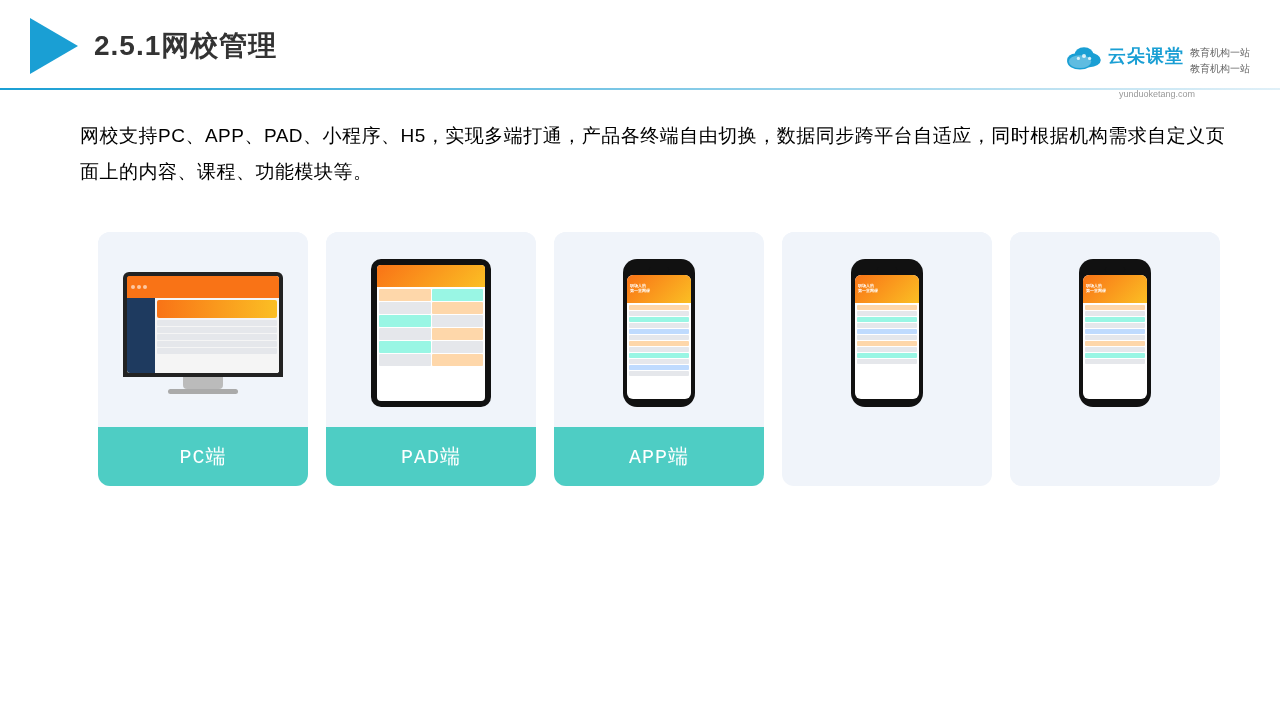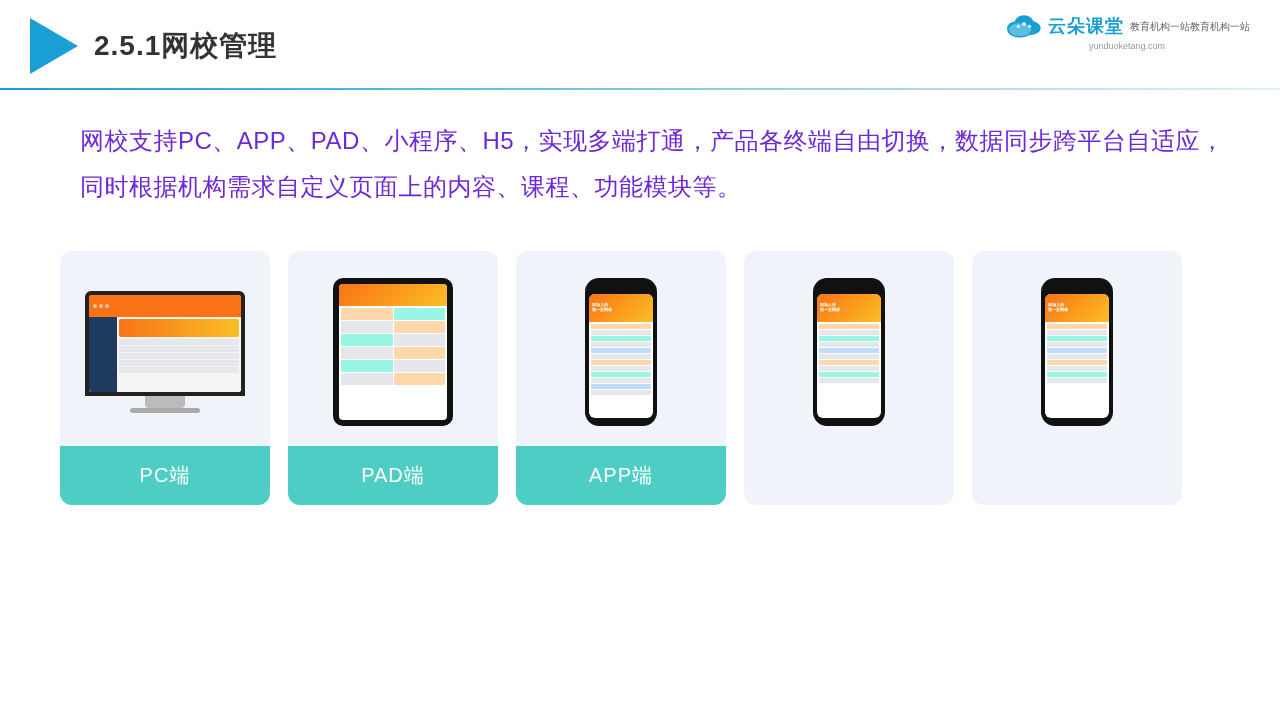--- a/index.html
+++ b/index.html
@@ -56,46 +56,47 @@
       font-size: 10px;
       color: #666;
       text-align: right;
       margin-top: 2px;
       line-height: 1.4;
     }
     .brand-url {
       font-size: 9px;
       color: #999;
       text-align: center;
-      margin-top: 1px;
+      margin-top: 13px;
     }
 
     
     .header-divider {
       height: 2px;
       background: linear-gradient(to right, #1a9fd4, #e0f0f8);
       margin: 14px 0 0 0;
     }
 
     
     .description {
       padding: 28px 48px 20px 80px;
-      font-size: 24px;
-      color: #6d28d9;
+      font-size: 19px;
+      color: #000000;
       line-height: 1.9;
       letter-spacing: 0.5px;
     }
 
     
     .cards-container {
       display: flex;
-      justify-content: flex-start;
+      justify-content: flex-end;
       gap: 18px;
       padding: 12px 60px;
       margin-top: 10px;
+      font-family: Liberation Mono, monospace;
     }
 
     .card {
       width: 210px;
       background: #f0f4fa;
       border-radius: 12px;
       overflow: hidden;
       display: flex;
       flex-direction: column;
     }
@@ -254,22 +255,22 @@
       background: #4ecdc4;
       color: white;
       text-align: center;
       font-size: 20px;
       font-weight: 500;
       padding: 16px 0;
       letter-spacing: 1px;
     }
     .brand-name-row {
       display: flex;
-      align-items: center;
       gap: 4px;
+      margin-top: 32px;
     }
   </style>
 </head>
 <body>
 
 <div class="header">
   <div class="logo-triangle"></div>
   <h1 class="page-title">2.5.1网校管理</h1>
   <div class="brand-logo">
     <div class="brand-name-row">
@@ -279,21 +280,21 @@
         <ellipse cx="32" cy="20" rx="14" ry="9" fill="#1a9fd4"></ellipse>
         <ellipse cx="14" cy="20" rx="10" ry="8" fill="#1a9fd4"></ellipse>
         <ellipse cx="25" cy="14" rx="12" ry="10" fill="#1a9fd4"></ellipse>
         <ellipse cx="20" cy="22" rx="14" ry="8" fill="white" opacity="0.3"></ellipse>
 
         <circle cx="18" cy="18" r="2" fill="white" opacity="0.8"></circle>
         <circle cx="25" cy="15" r="2.5" fill="white" opacity="0.8"></circle>
         <circle cx="32" cy="18" r="2" fill="white" opacity="0.8"></circle>
       </svg>
       <span class="brand-text-main">云朵课堂</span>
-      <div style="display:flex;flex-direction:row;margin-left:2px;">
+      <div style="display:flex;flex-direction:column;margin-left:2px;">
         <span class="brand-text-sub">教育机构一站</span>
         <span class="brand-text-sub">教育机构一站</span>
       </div>
     </div>
     <span class="brand-url">yunduoketang.com</span>
   </div>
 </div>
 
 <div class="header-divider"></div>
 

